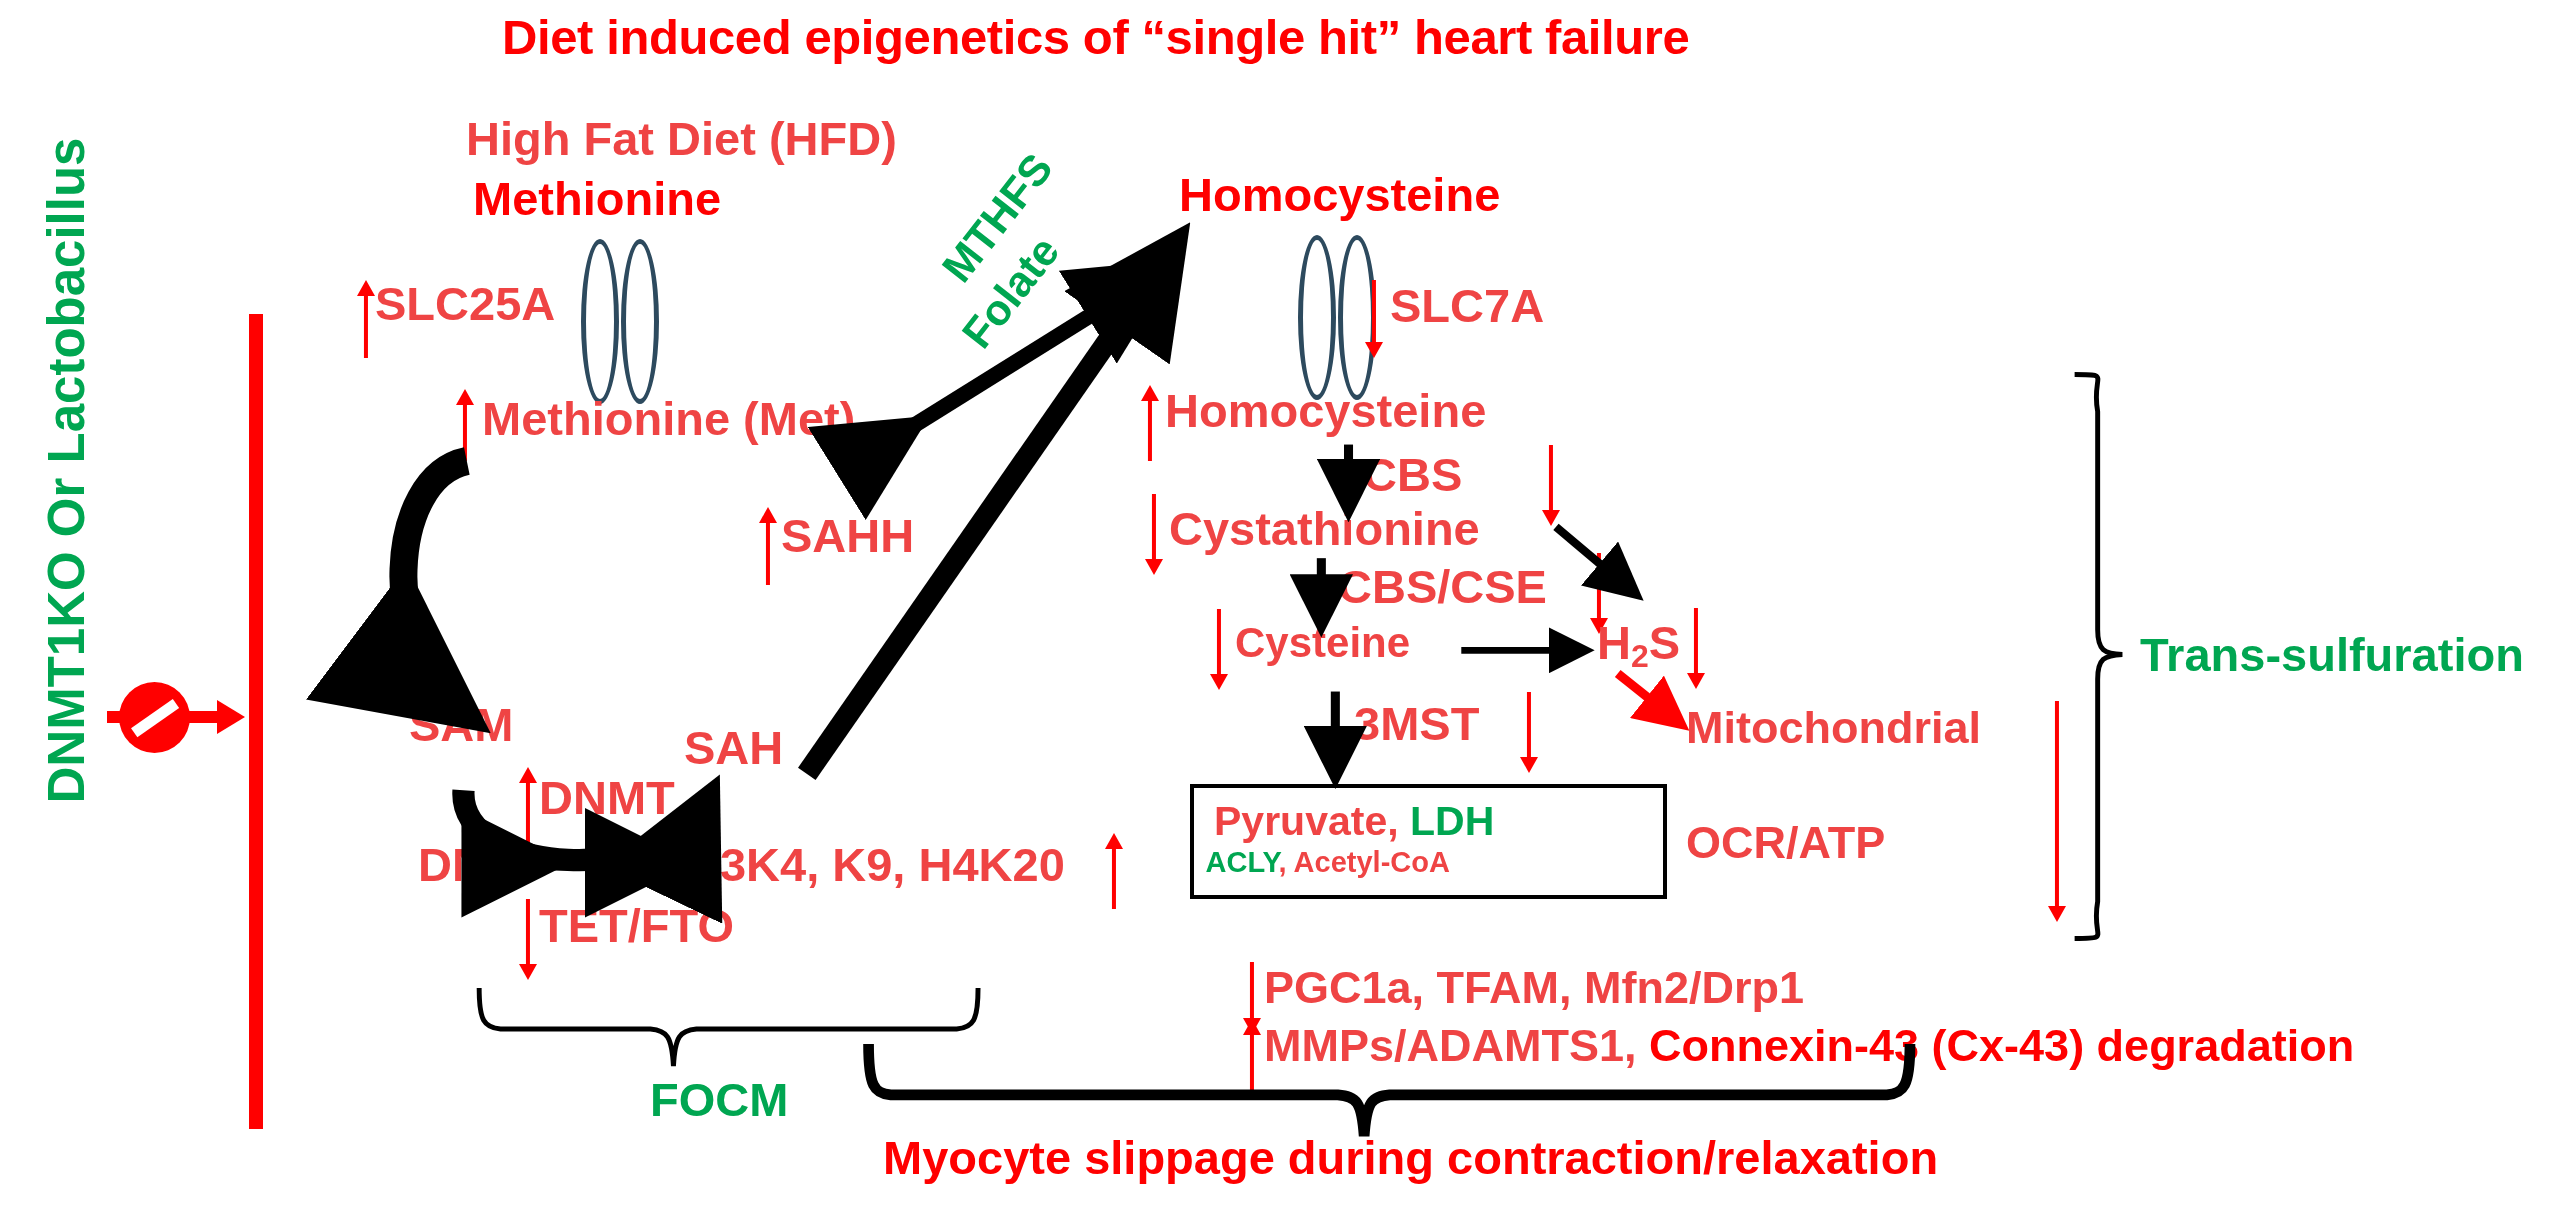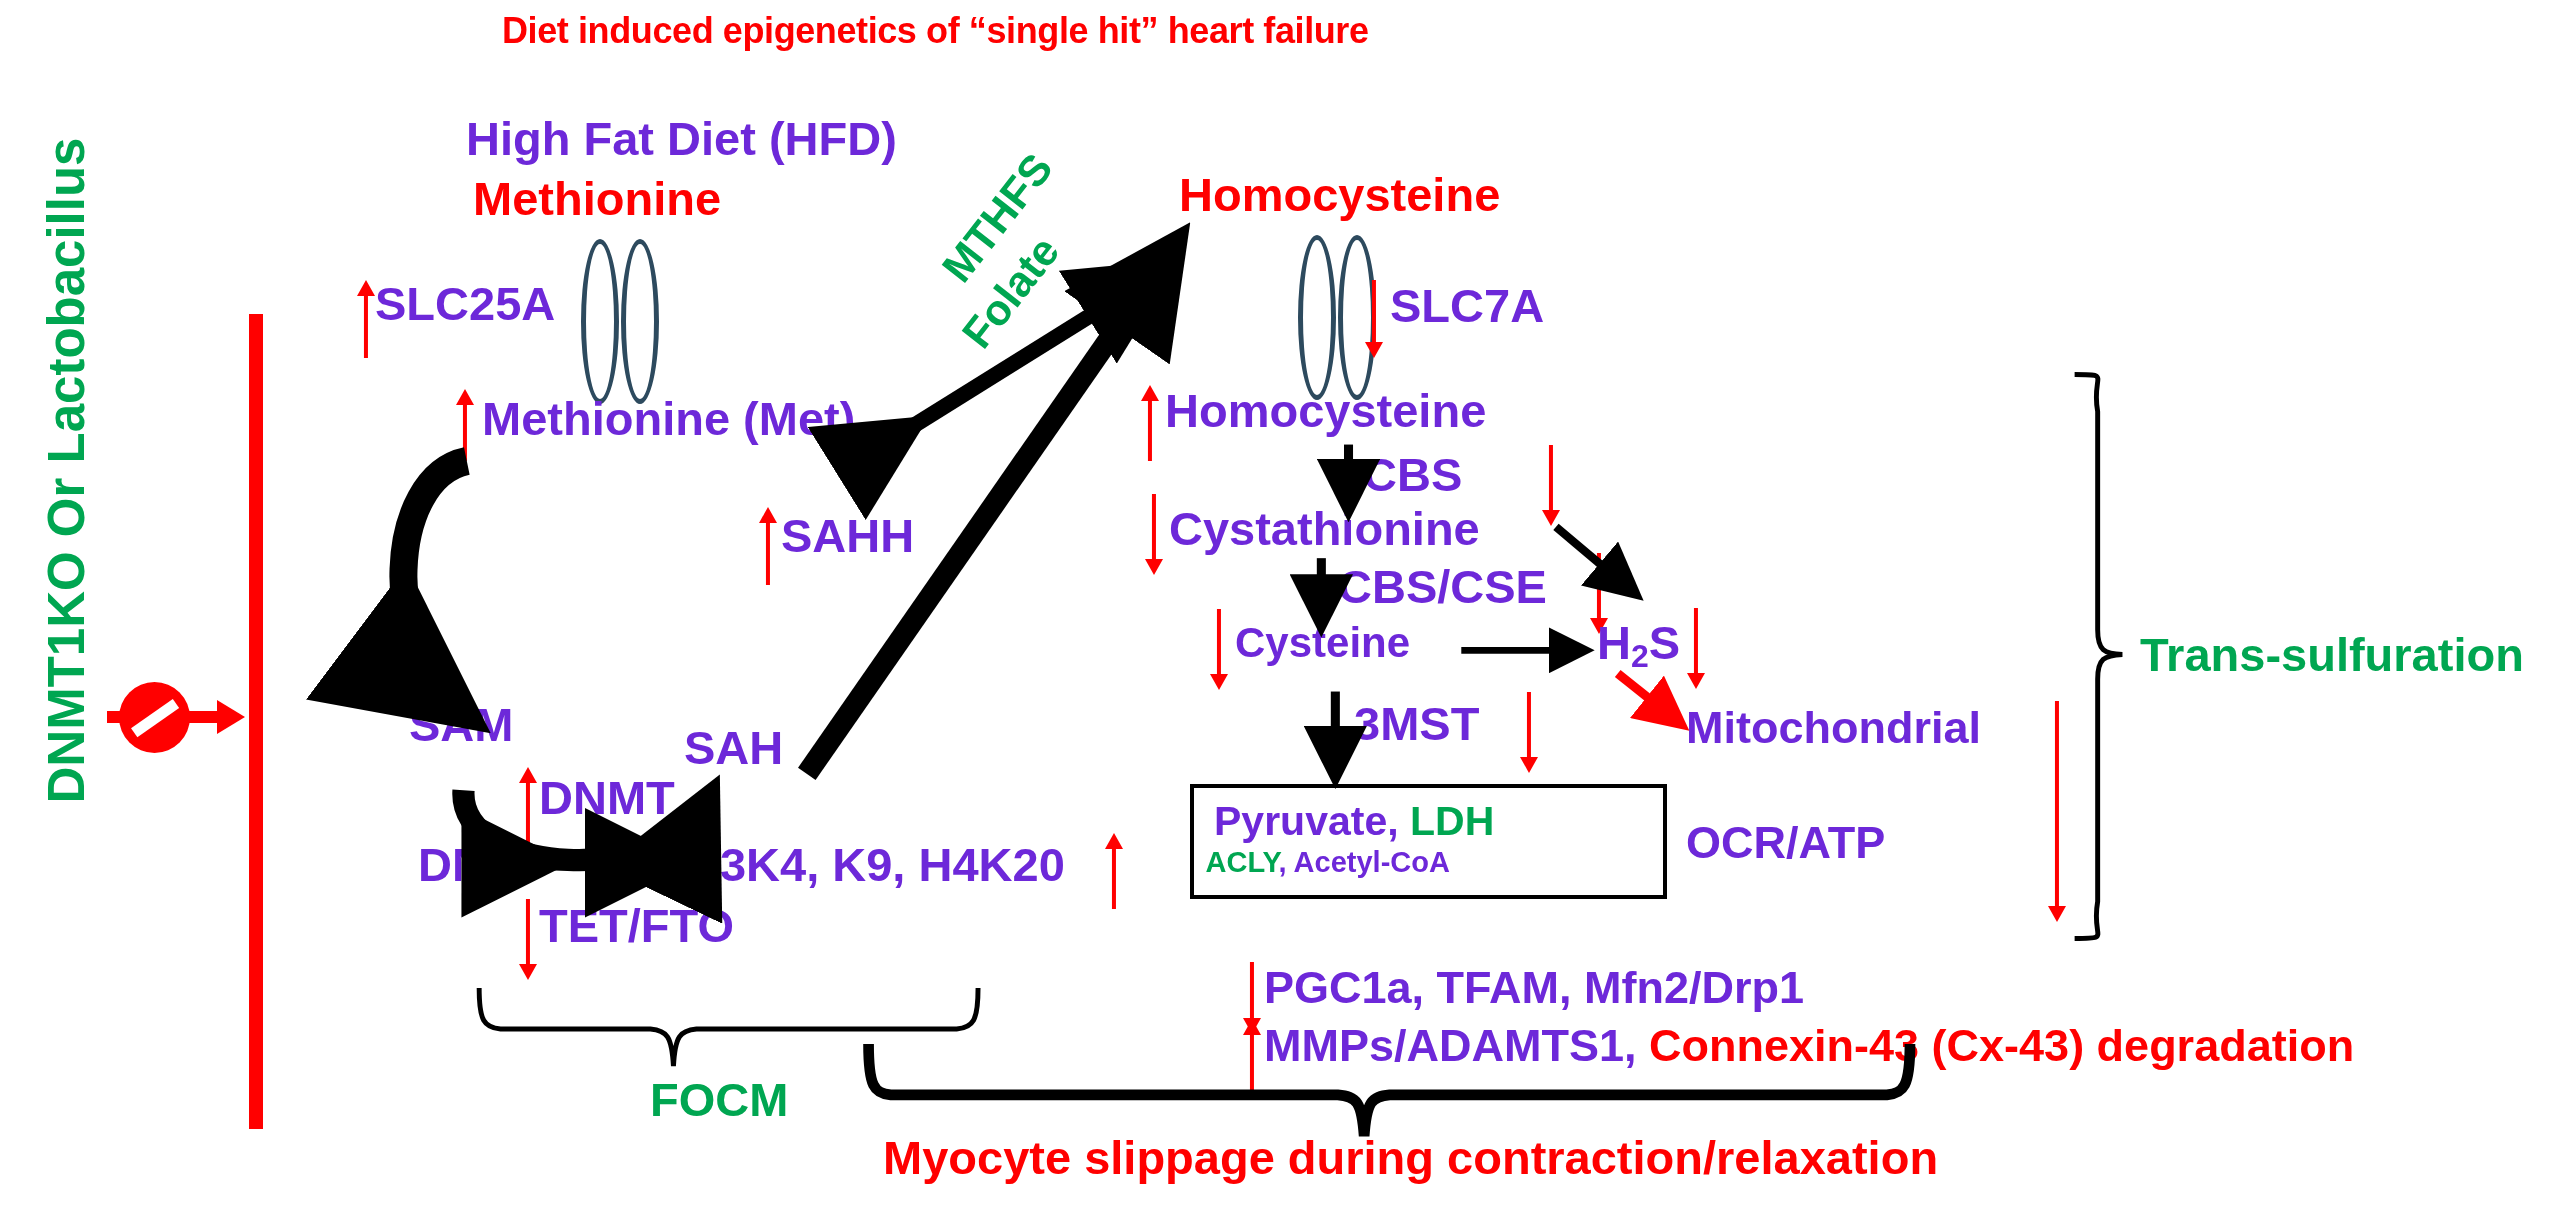--- a/index.html
+++ b/index.html
@@ -9,27 +9,27 @@
     -webkit-font-smoothing:antialiased;
   }
   #canvas{
     position:relative;
     width:2576px;
     height:1211px;
     background:#ffffff;
     overflow:hidden;
   }
   .lbl{position:absolute;white-space:nowrap;line-height:1;font-weight:bold;}
-  .blk{color:#6d28d9;}
+  .blk{color:#ef4444;}
   .red{color:#FF0000;}
   .grn{color:#00A651;}
 
   
   #title{
-    left:502px;top:13px;font-size:36px;letter-spacing:-0.4px;
+    left:502px;top:13px;font-size:49px;letter-spacing:-0.4px;
   }
   
   #vert-label{
     position:absolute;
     left:-247px;
     top:461px;
     width:626px;
     text-align:center;
     transform:rotate(-90deg);
     transform-origin:center center;

